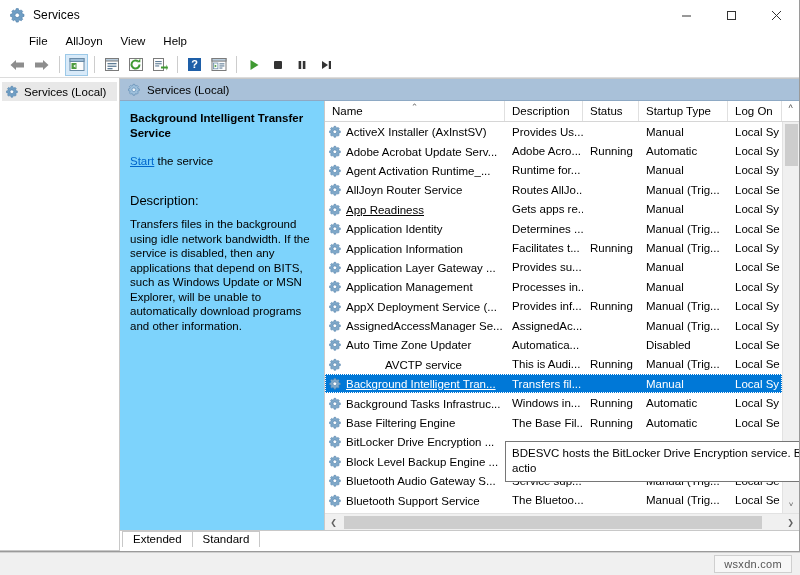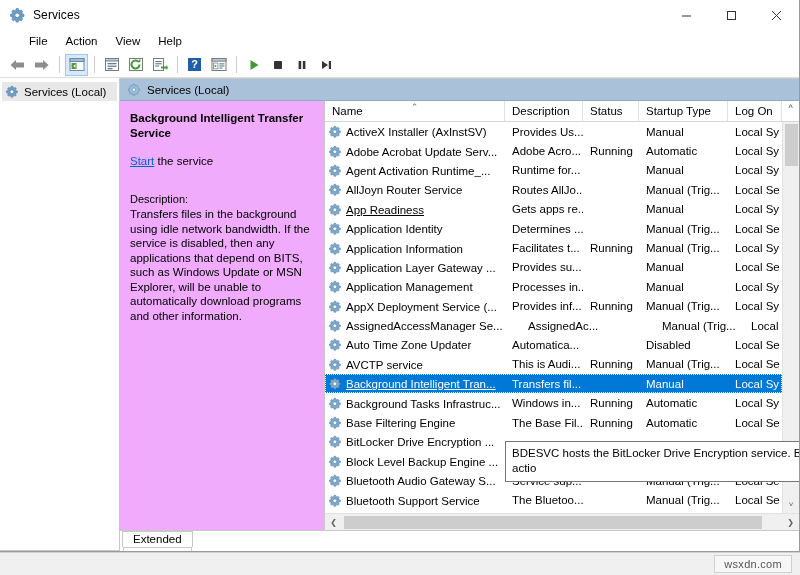--- a/index.html
+++ b/index.html
@@ -137,36 +137,36 @@
     overflow: hidden;
     background: #ffffff;
   }
 
   
   .details {
     width: 205px; min-width: 205px;
     padding: 10px 10px 0 10px;
     border-right: 1px solid #c8c8c8;
     overflow: hidden;
-    background: #f0abfc;
+    background: #7dd3fc;
   }
   .det-title {
     font-size: 11.5px; font-weight: bold;
     color: #000; line-height: 15px;
     margin-bottom: 14px;
   }
   .det-action {
     font-size: 11.5px; color: #000;
     margin-bottom: 26px;
   }
   .det-action a {
     color: #0066cc; text-decoration: underline;
   }
   .det-desc-label {
-    font-size: 11px; color: #000; margin-bottom: 2px;
+    font-size: 13px; color: #000; margin-bottom: 9px;
   }
   .det-desc {
     font-size: 11.5px; color: #000; line-height: 14.5px;
   }
 
   
   .listwrap {
     flex: 1;
     display: flex; flex-direction: column;
     overflow: hidden;
@@ -300,23 +300,22 @@
     padding: 1px 10px 2px 10px;
     position: relative;
     border: 1px solid #c8c8c8;
     border-bottom: none;
     background: #ffffff;
     margin-right: -1px;
     transform: skewX(0deg);
   }
   .tab.active { background: #ffffff; font-weight: normal; }
   .tabs-row {
-    display: flex; align-items: center;
+    display: flex; align-items: flex-start;
     height: 20px;
-    flex-direction: column;
   }
 
   
   .statusbar {
     position: absolute;
     left: 0; bottom: 0;
     width: 800px; height: 23px;
     background: #f0f0f0;
     border-top: 1px solid #d0d0d0;
     display: flex; align-items: center; justify-content: flex-end;
@@ -360,21 +359,21 @@
           <svg width="11" height="11" viewBox="0 0 11 11">
               <line x1="1" y1="1" x2="10" y2="10" stroke="#333" stroke-width="1"></line>
               <line x1="10" y1="1" x2="1" y2="10" stroke="#333" stroke-width="1"></line>
             </svg>
         </div>
       </div>
     </div>
 
     <div class="menubar">
       <div class="menu-item">File</div>
-      <div class="menu-item">Action</div>
+      <div class="menu-item">AllJoyn</div>
       <div class="menu-item">View</div>
       <div class="menu-item">Help</div>
     </div>
 
     <div class="toolbar">
       <div class="tb-btn">
         <svg width="17" height="14" viewBox="0 0 17 14">
           <path d="M7 2 L1.5 7 L7 12 L7 9.5 L15 9.5 L15 4.5 L7 4.5 Z" fill="#8d8d8d"></path>
         </svg>
       </div>
@@ -665,42 +664,42 @@
                   <div class="row">
                     <div class="cell name" style="width: 180px; flex: 0 0 180px;">
                       <span class="svc-ico">
                         <svg width="13" height="13" viewBox="0 0 16 16">
                           <path d="M6.2 1.6h2.1l.3 1.5 1.3.6 1.3-.8 1.5 1.5-.8 1.3.6 1.3 1.5.3v2.1l-1.5.3-.6 1.3.8 1.3-1.5 1.5-1.3-.8-1.3.6-.3 1.5H6.2l-.3-1.5-1.3-.6-1.3.8-1.5-1.5.8-1.3-.6-1.3-1.5-.3V7.3l1.5-.3.6-1.3-.8-1.3L3.3 2.9l1.3.8 1.3-.6z" fill="#7fa8c9" stroke="#4a7ba6" stroke-width="0.6"></path>
                           <circle cx="7.2" cy="8.3" r="2.3" fill="#ffffff" stroke="#4a7ba6" stroke-width="0.7"></circle>
                         </svg>
                       </span>
                       <span>AssignedAccessManager Se...</span>
                     </div>
-                    <div class="cell" style="width: 78px; flex: 0 0 78px; margin-left: 16px;">AssignedAc...</div>
+                    <div class="cell" style="width: 78px; flex: 0 0 78px;">AssignedAc...</div>
                     <div class="cell" style="width: 56px; flex: 0 0 56px;"></div>
                     <div class="cell" style="width: 89px; flex: 0 0 89px;">Manual (Trig...</div>
                     <div class="cell" style="flex: 1 1 0%;">Local Sy</div>
                   </div>
                   <div class="row">
                     <div class="cell name" style="width: 180px; flex: 0 0 180px;">
                       <span class="svc-ico">
                         <svg width="13" height="13" viewBox="0 0 16 16">
                           <path d="M6.2 1.6h2.1l.3 1.5 1.3.6 1.3-.8 1.5 1.5-.8 1.3.6 1.3 1.5.3v2.1l-1.5.3-.6 1.3.8 1.3-1.5 1.5-1.3-.8-1.3.6-.3 1.5H6.2l-.3-1.5-1.3-.6-1.3.8-1.5-1.5.8-1.3-.6-1.3-1.5-.3V7.3l1.5-.3.6-1.3-.8-1.3L3.3 2.9l1.3.8 1.3-.6z" fill="#7fa8c9" stroke="#4a7ba6" stroke-width="0.6"></path>
                           <circle cx="7.2" cy="8.3" r="2.3" fill="#ffffff" stroke="#4a7ba6" stroke-width="0.7"></circle>
                         </svg>
                       </span>
                       <span>Auto Time Zone Updater</span>
                     </div>
                     <div class="cell" style="width: 78px; flex: 0 0 78px;">Automatica...</div>
                     <div class="cell" style="width: 56px; flex: 0 0 56px;"></div>
                     <div class="cell" style="width: 89px; flex: 0 0 89px;">Disabled</div>
                     <div class="cell" style="flex: 1 1 0%;">Local Se</div>
                   </div>
                   <div class="row">
-                    <div class="cell name" style="width: 180px; flex: 0 0 180px;">
+                    <div class="cell name" style="width: 180px; flex: 0 0 180px; gap: 39px;">
                       <span class="svc-ico">
                         <svg width="13" height="13" viewBox="0 0 16 16">
                           <path d="M6.2 1.6h2.1l.3 1.5 1.3.6 1.3-.8 1.5 1.5-.8 1.3.6 1.3 1.5.3v2.1l-1.5.3-.6 1.3.8 1.3-1.5 1.5-1.3-.8-1.3.6-.3 1.5H6.2l-.3-1.5-1.3-.6-1.3.8-1.5-1.5.8-1.3-.6-1.3-1.5-.3V7.3l1.5-.3.6-1.3-.8-1.3L3.3 2.9l1.3.8 1.3-.6z" fill="#7fa8c9" stroke="#4a7ba6" stroke-width="0.6"></path>
                           <circle cx="7.2" cy="8.3" r="2.3" fill="#ffffff" stroke="#4a7ba6" stroke-width="0.7"></circle>
                         </svg>
                       </span>
                       <span>AVCTP service</span>
                     </div>
                     <div class="cell" style="width: 78px; flex: 0 0 78px;">This is Audi...</div>
                     <div class="cell" style="width: 56px; flex: 0 0 56px;">Running</div>

